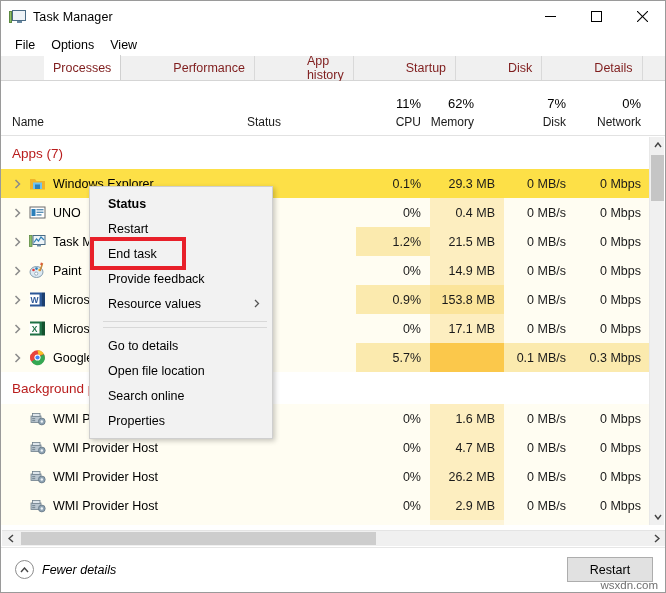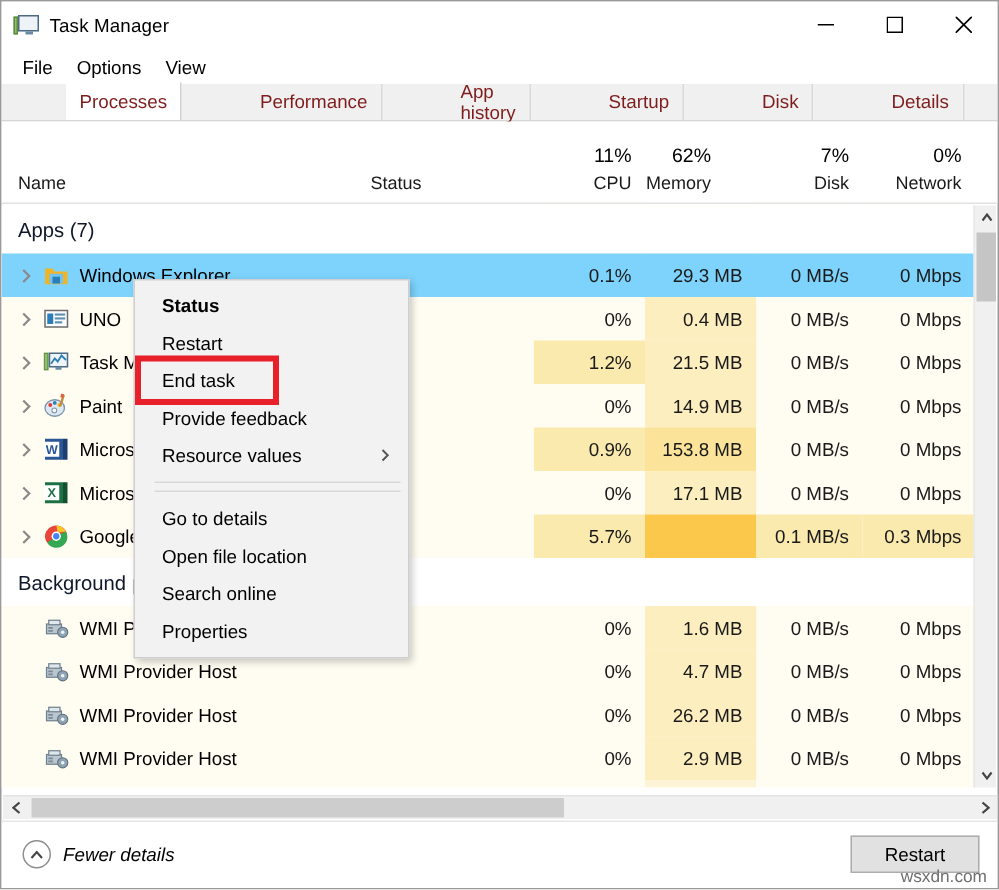--- a/index.html
+++ b/index.html
@@ -114,27 +114,27 @@
     position: absolute; left: 0; top: 136px; width: 649px; height: 388px;
     background: #fffdf2;
     overflow: hidden;
   }
   .grouprow {
     position: relative; height: 32px;
     background: #ffffff;
     display: flex; align-items: center;
   }
   .grouprow .gtext {
-    margin-left: 11px; font-size: 13.5px; color: #0f172a;
+    margin-left: 11px; font-size: 13.5px; color: #b91c1c;
   }
   .row {
     position: relative; height: 29px;
     display: flex; align-items: center;
   }
-  .row.selected { background: #7dd3fc; }
+  .row.selected { background: #fde047; }
   .expander {
     width: 13px; height: 13px; margin-left: 10px; margin-right: 5px;
     flex: none; display: flex; align-items: center; justify-content: center;
   }
   .row-icon {
     width: 17px; height: 17px; margin-right: 7px; flex: none; position: relative;
   }
   .row-name {
     font-size: 12.5px; color: #000; white-space: nowrap;
     overflow: hidden;

